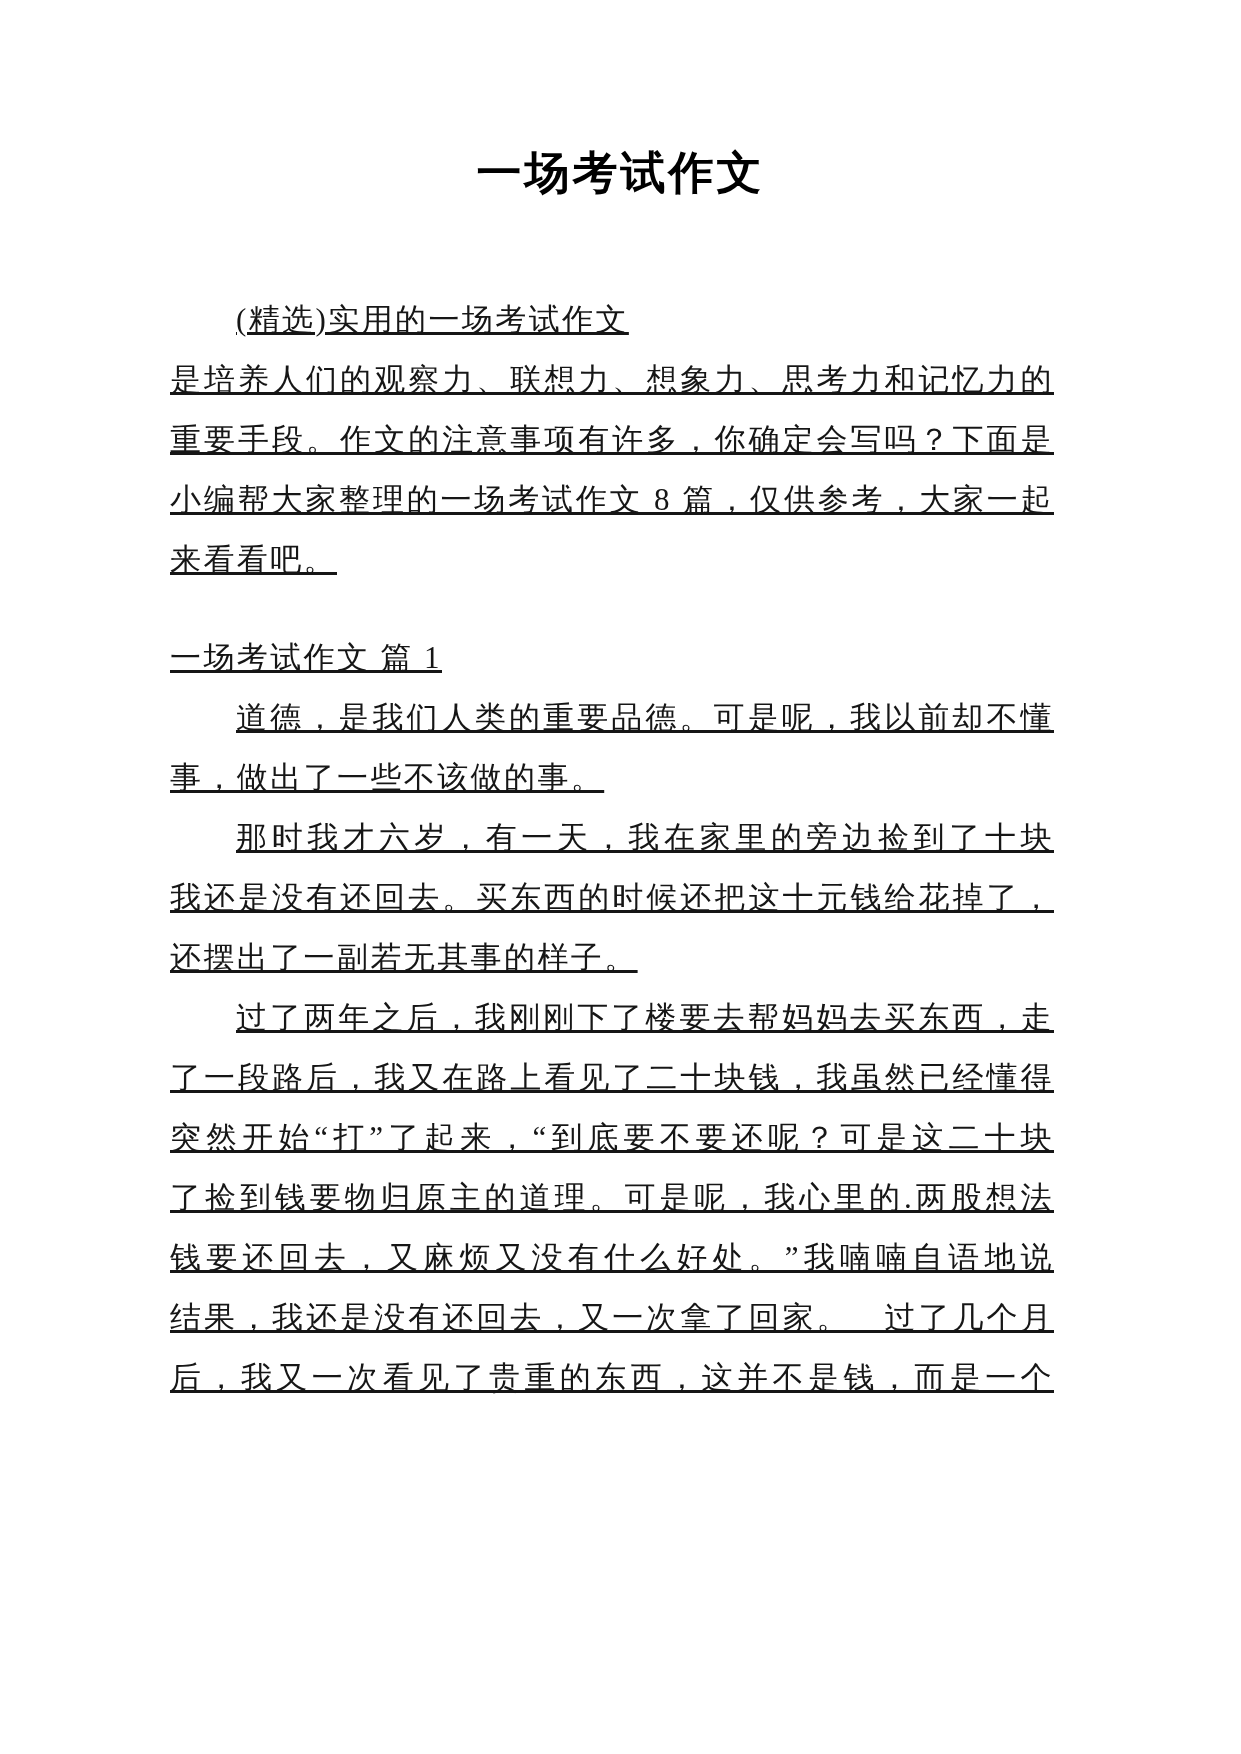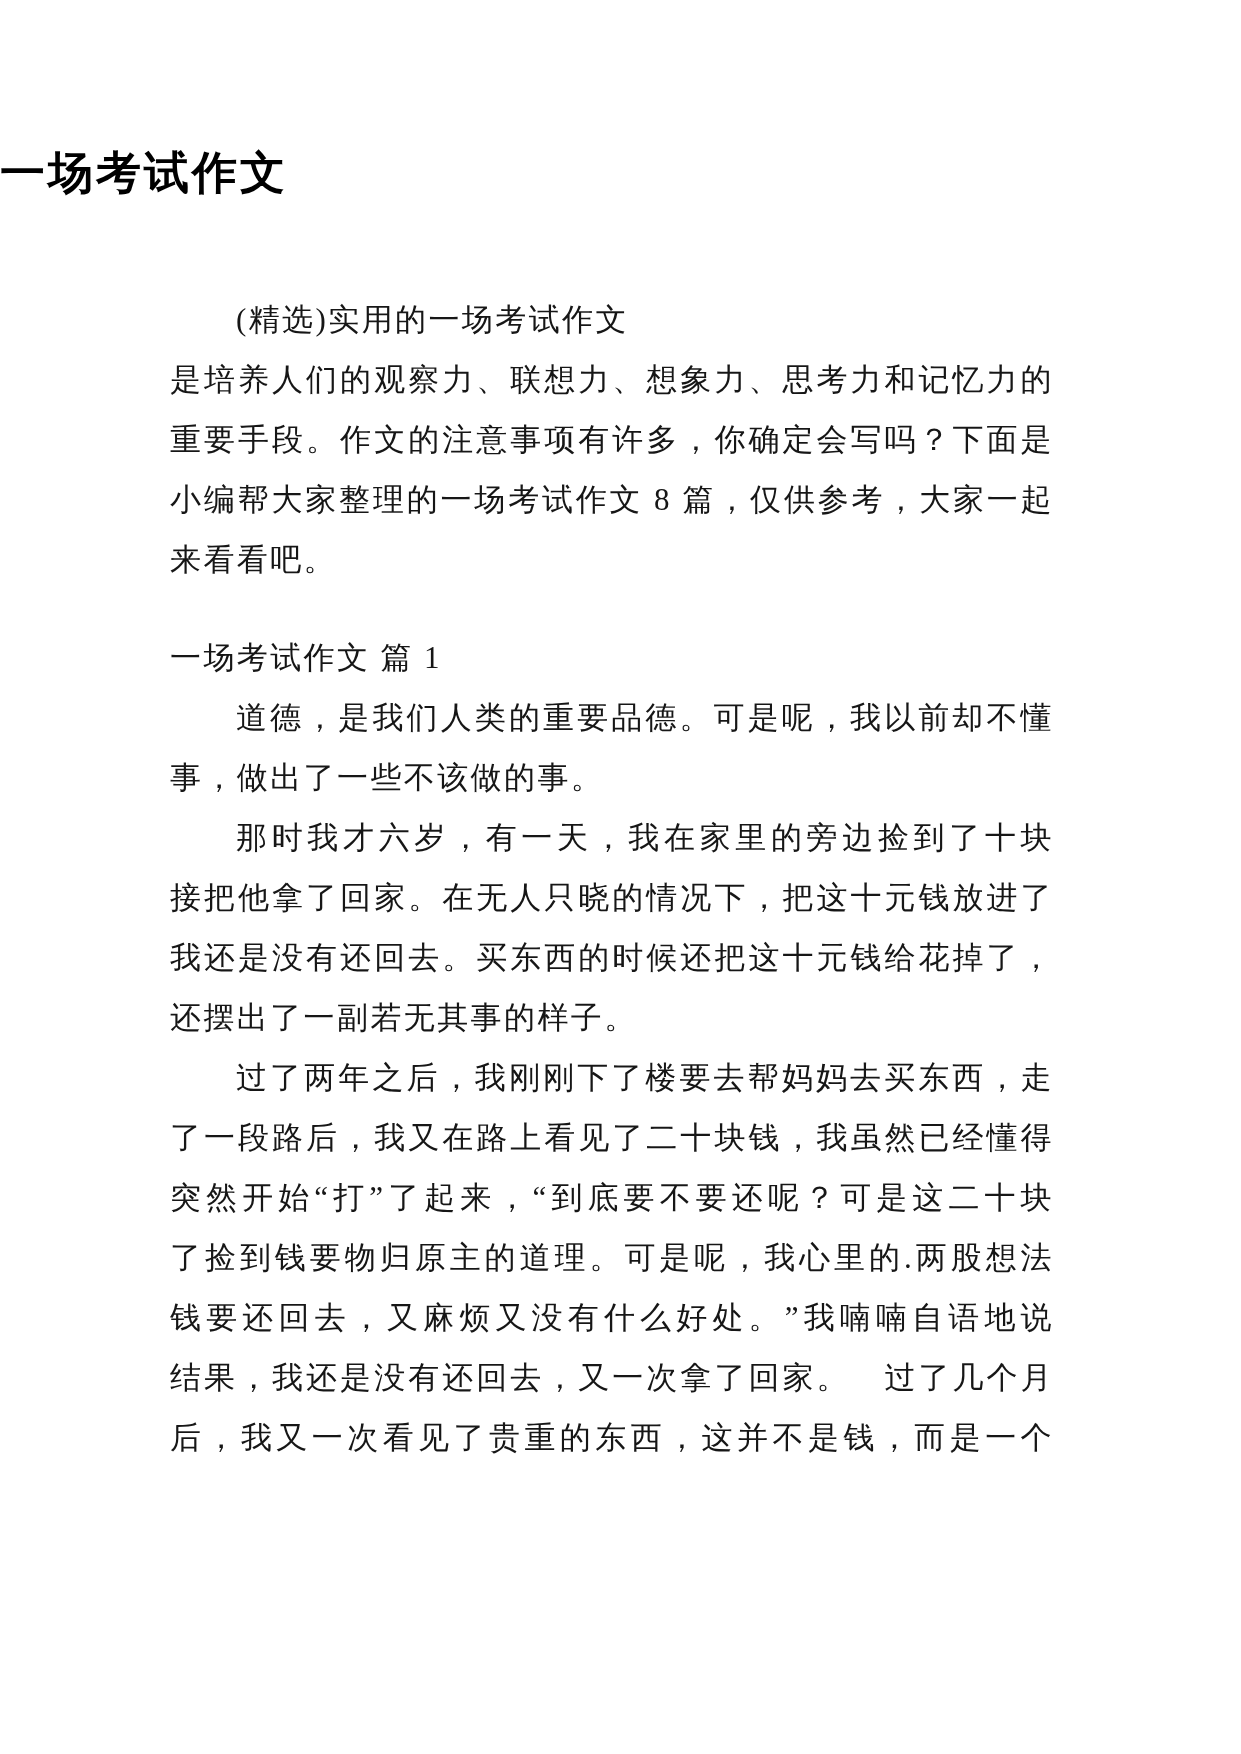--- a/index.html
+++ b/index.html
@@ -12,39 +12,41 @@
     width: 1241px;
     height: 1754px;
     background: #ffffff;
     overflow: hidden;
     font-family: "Liberation Serif", "DejaVu Serif", serif;
     color: #161616;
   }
   .doc-title {
     margin: 0;
     padding-top: 142px;
+    text-align: center;
     font-size: 45px;
     line-height: 62px;
     font-weight: bold;
     letter-spacing: 3px;
     color: #000000;
   }
   .doc-body {
     width: 884px;
     margin-left: 170px;
     margin-top: 86px;
   }
   .line {
     margin: 0;
     height: 60px;
     line-height: 60px;
     font-size: 31px;
     letter-spacing: 2.4px;
     font-weight: normal;
     overflow: hidden;
+    text-decoration: underline;
   }
   .just {
     text-align: justify;
     text-align-last: justify;
     text-justify: inter-character;
   }
   .indent {
     text-indent: 66px;
   }
   .section-heading {
@@ -67,21 +69,20 @@
     <p class="line just">重要手段。作文的注意事项有许多，你确定会写吗？下面是</p>
     <p class="line just">小编帮大家整理的一场考试作文 8 篇，仅供参考，大家一起</p>
     <p class="line">来看看吧。</p>
 
     <h2 class="line section-heading">一场考试作文 篇 1</h2>
 
     <p class="line indent just">道德，是我们人类的重要品德。可是呢，我以前却不懂</p>
     <p class="line">事，做出了一些不该做的事。</p>
 
     <p class="line indent just">那时我才六岁，有一天，我在家里的旁边捡到了十块钱，</p>
-    <p class="line just">接把他拿了回家。在无人只晓的情况下，把这十元钱放进了</p>
     <p class="line just">我还是没有还回去。买东西的时候还把这十元钱给花掉了，</p>
     <p class="line">还摆出了一副若无其事的样子。</p>
 
     <p class="line indent just">过了两年之后，我刚刚下了楼要去帮妈妈去买东西，走</p>
     <p class="line just">了一段路后，我又在路上看见了二十块钱，我虽然已经懂得</p>
     <p class="line just">突然开始“打”了起来，“到底要不要还呢？可是这二十块</p>
     <p class="line just">了捡到钱要物归原主的道理。可是呢，我心里的.两股想法</p>
     <p class="line just">钱要还回去，又麻烦又没有什么好处。”我喃喃自语地说道，</p>
     <p class="line just">结果，我还是没有还回去，又一次拿了回家。　过了几个月</p>
     <p class="line just">后，我又一次看见了贵重的东西，这并不是钱，而是一个包，</p>

